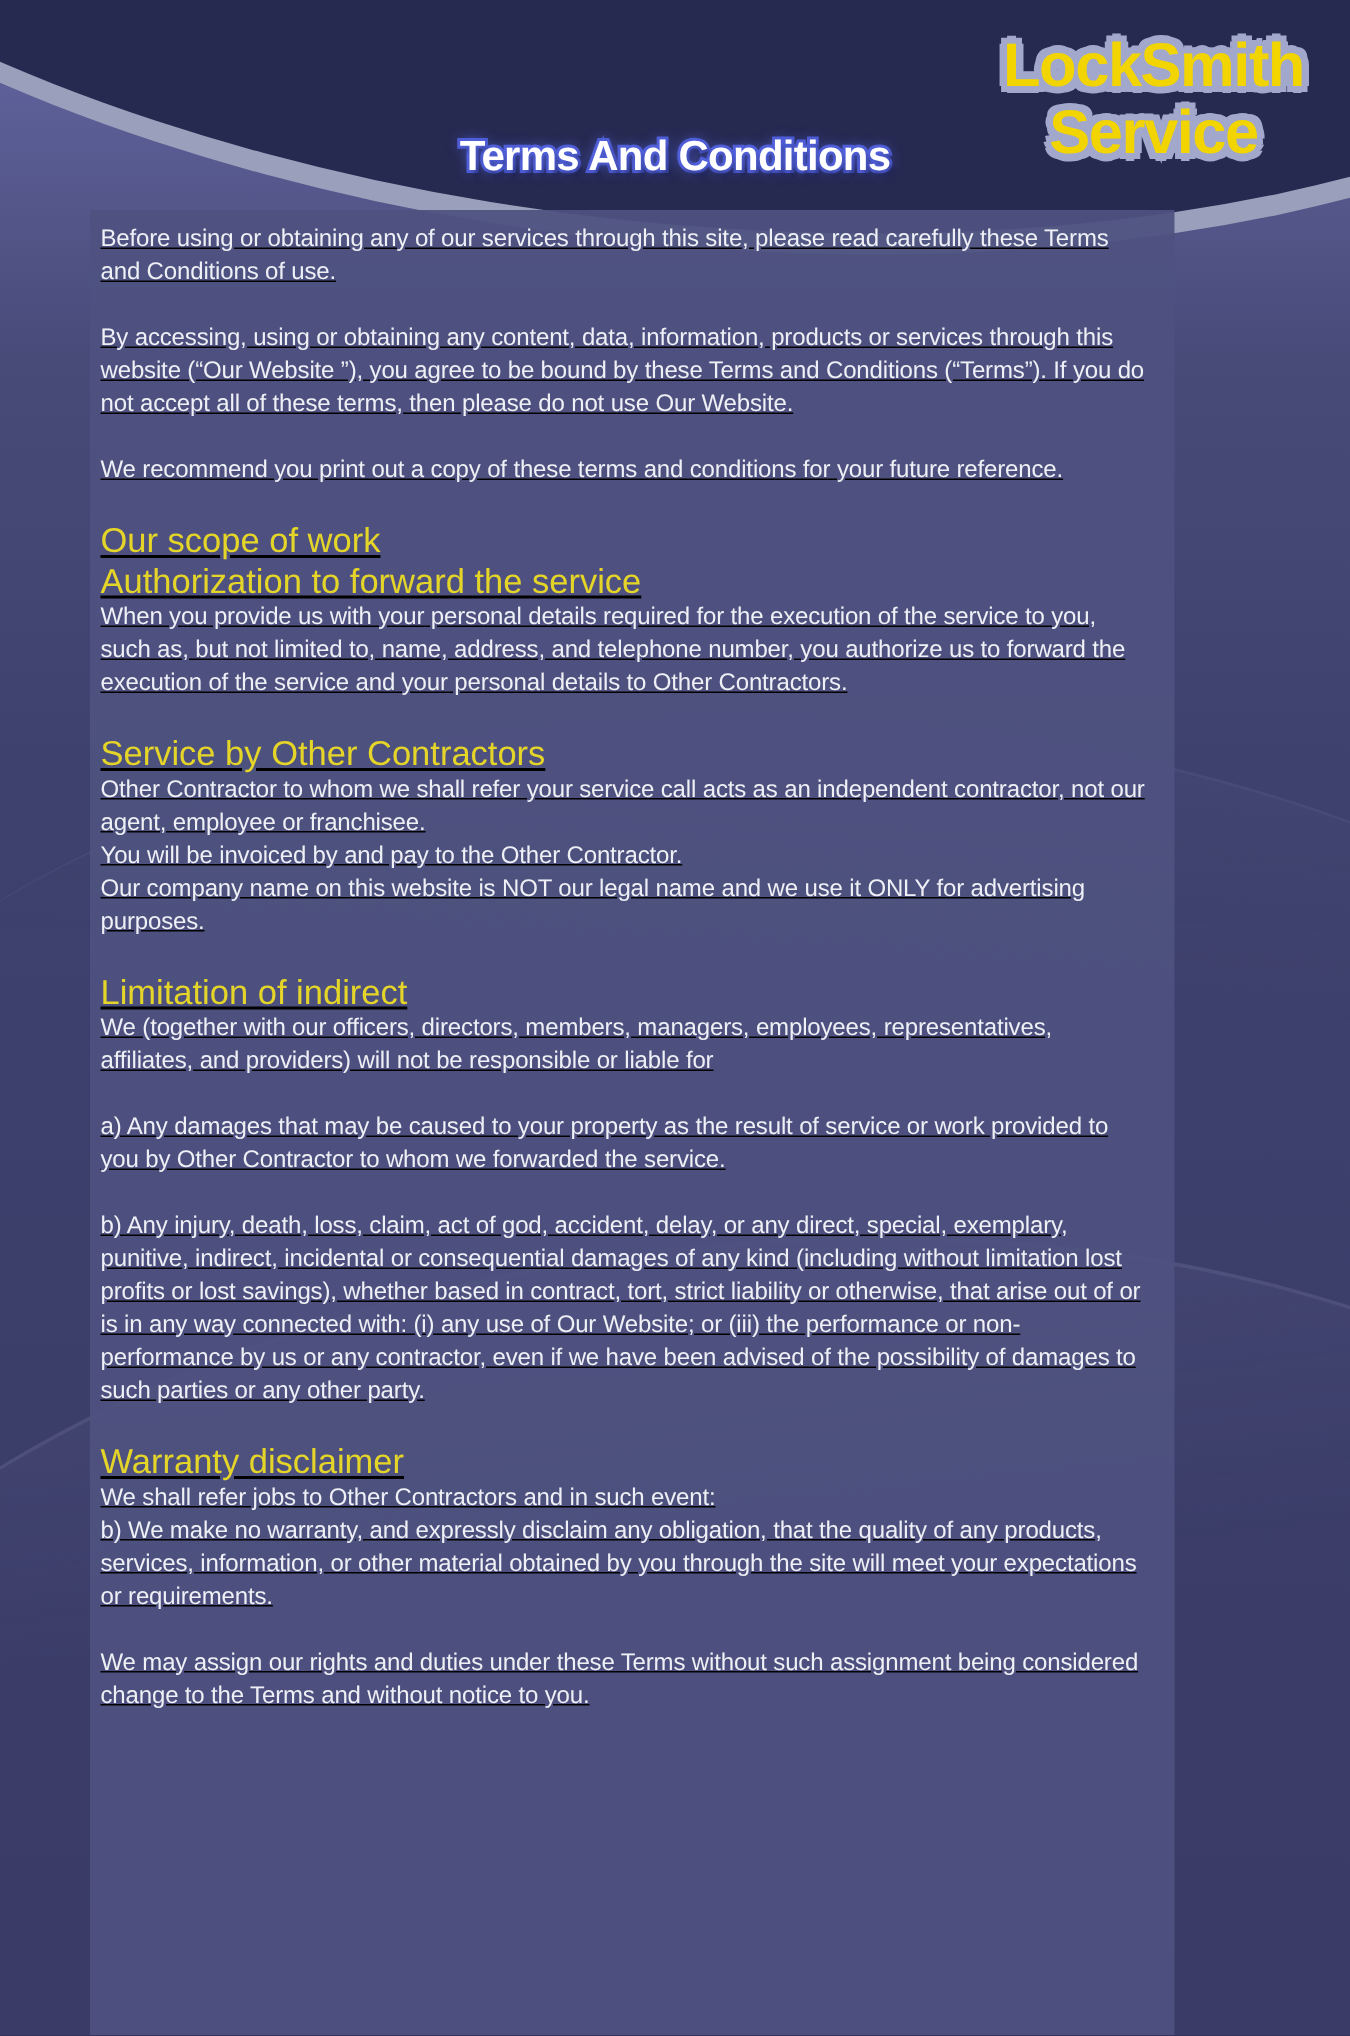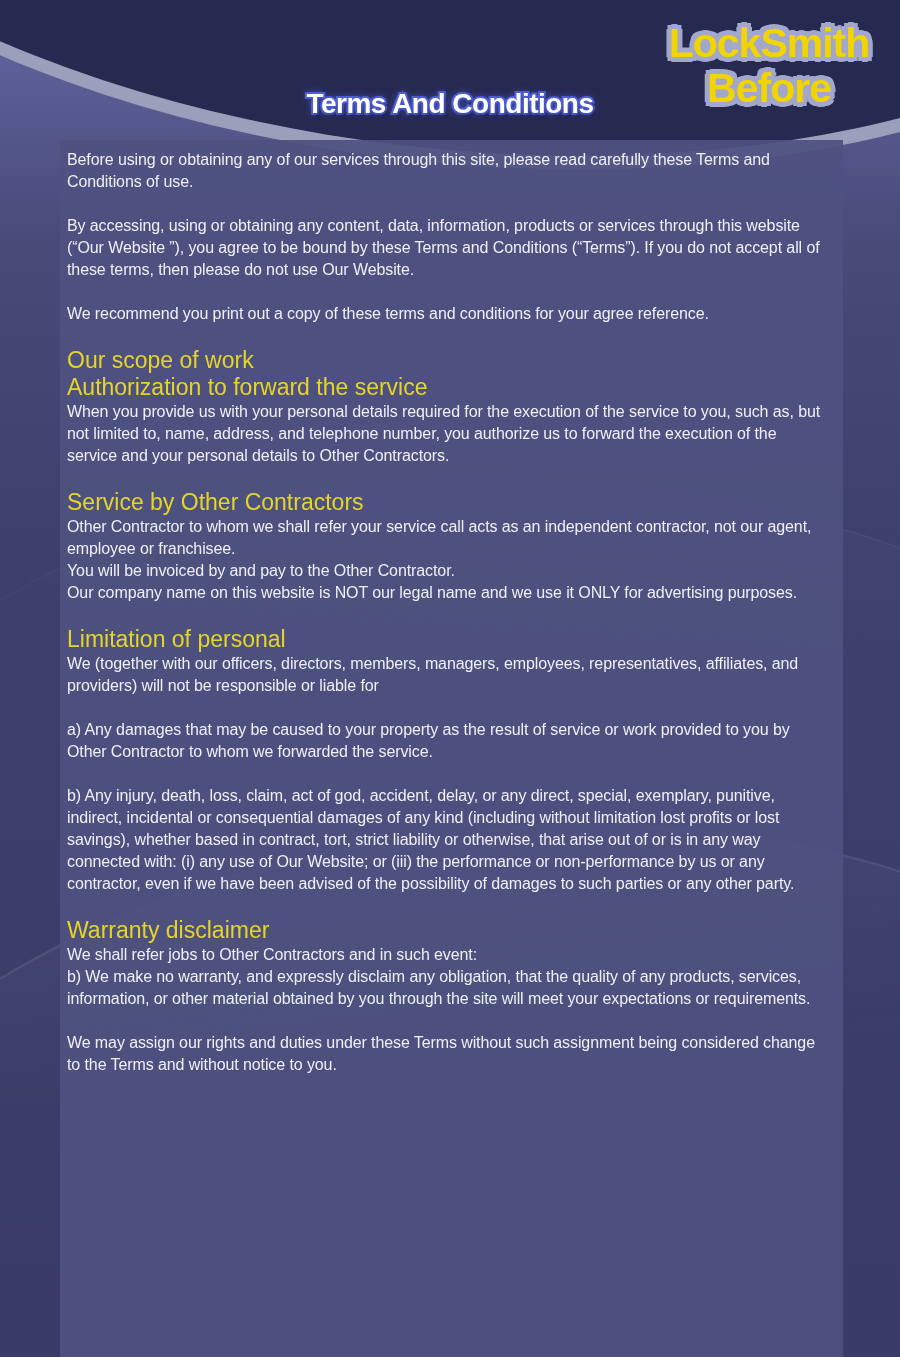--- a/index.html
+++ b/index.html
@@ -60,25 +60,26 @@
     text-align:center;
     font-size:28px;font-weight:700;letter-spacing:-0.5px;
     color:#ffffff;
     -webkit-text-stroke:4px #4d5ad2;
     paint-order:stroke fill;
     text-shadow:0 0 9px rgba(95,115,240,0.95),0 0 3px #4d5ad2,3px 4px 3px rgba(18,20,60,0.65);
     z-index:3;
   }
   
   .panel{
-    position:absolute;left:60px;top:140px;width:783px;height:1217px;
+    position:absolute;left:60px;top:140px;width:723px;height:1217px;
     background:rgba(79,82,127,0.94);
     box-sizing:border-box;
     padding:9px 16px 0 7px;
     z-index:2;
+    text-decoration:underline;
   }
   .panel p{
     margin:0 0 22px 0;
     font-size:16px;line-height:22px;
     letter-spacing:-0.1px;
     color:#eef0f5;
   }
   .panel p.pt{margin-bottom:0;}
   .panel h2{
     margin:0 0 1px 0;
@@ -92,48 +93,48 @@
 
 <div class="page">
 
   <div class="deco-rim"></div>
   <div class="deco-navy"></div>
   <div class="deco-wave-mid"></div>
   <div class="deco-wave-low"></div>
 
   <div class="logo">
     <span class="l1">LockSmith</span>
-    <span class="l2">Before</span>
+    <span class="l2">Service</span>
   </div>
   <div class="page-title">Terms And Conditions</div>
 
   <div class="panel">
 
     <p>Before using or obtaining any of our services through this site, please read carefully these Terms and Conditions of use.</p>
     <p>By accessing, using or obtaining any content, data, information, products or services through this website (“Our Website ”), you agree to be bound by these Terms and Conditions (“Terms”). If you do not accept all of these terms, then please do not use Our Website.</p>
-    <p>We recommend you print out a copy of these terms and conditions for your agree reference.</p>
+    <p>We recommend you print out a copy of these terms and conditions for your future reference.</p>
 
     <div class="section">
       <h2>Our scope of work</h2>
     </div>
 
     <div class="section">
       <h2>Authorization to forward the service</h2>
       <p>When you provide us with your personal details required for the execution of the service to you, such as, but not limited to, name, address, and telephone number, you authorize us to forward the execution of the service and your personal details to Other Contractors.</p>
     </div>
 
     <div class="section">
       <h2>Service by Other Contractors</h2>
       <p class="pt">Other Contractor to whom we shall refer your service call acts as an independent contractor, not our agent, employee or franchisee.</p>
       <p class="pt">You will be invoiced by and pay to the Other Contractor.</p>
       <p>Our company name on this website is NOT our legal name and we use it ONLY for advertising purposes.</p>
     </div>
 
     <div class="section">
-      <h2>Limitation of personal</h2>
+      <h2>Limitation of indirect</h2>
       <p>We (together with our officers, directors, members, managers, employees, representatives, affiliates, and providers) will not be responsible or liable for</p>
       <p>a) Any damages that may be caused to your property as the result of service or work provided to you by Other Contractor to whom we forwarded the service.</p>
       <p>b) Any injury, death, loss, claim, act of god, accident, delay, or any direct, special, exemplary, punitive, indirect, incidental or consequential damages of any kind (including without limitation lost profits or lost savings), whether based in contract, tort, strict liability or otherwise, that arise out of or is in any way connected with: (i) any use of Our Website; or (iii) the performance or non-performance by us or any contractor, even if we have been advised of the possibility of damages to such parties or any other party.</p>
     </div>
 
     <div class="section">
       <h2>Warranty disclaimer</h2>
       <p class="pt">We shall refer jobs to Other Contractors and in such event:</p>
       <p>b) We make no warranty, and expressly disclaim any obligation, that the quality of any products, services, information, or other material obtained by you through the site will meet your expectations or requirements.</p>
     </div>

